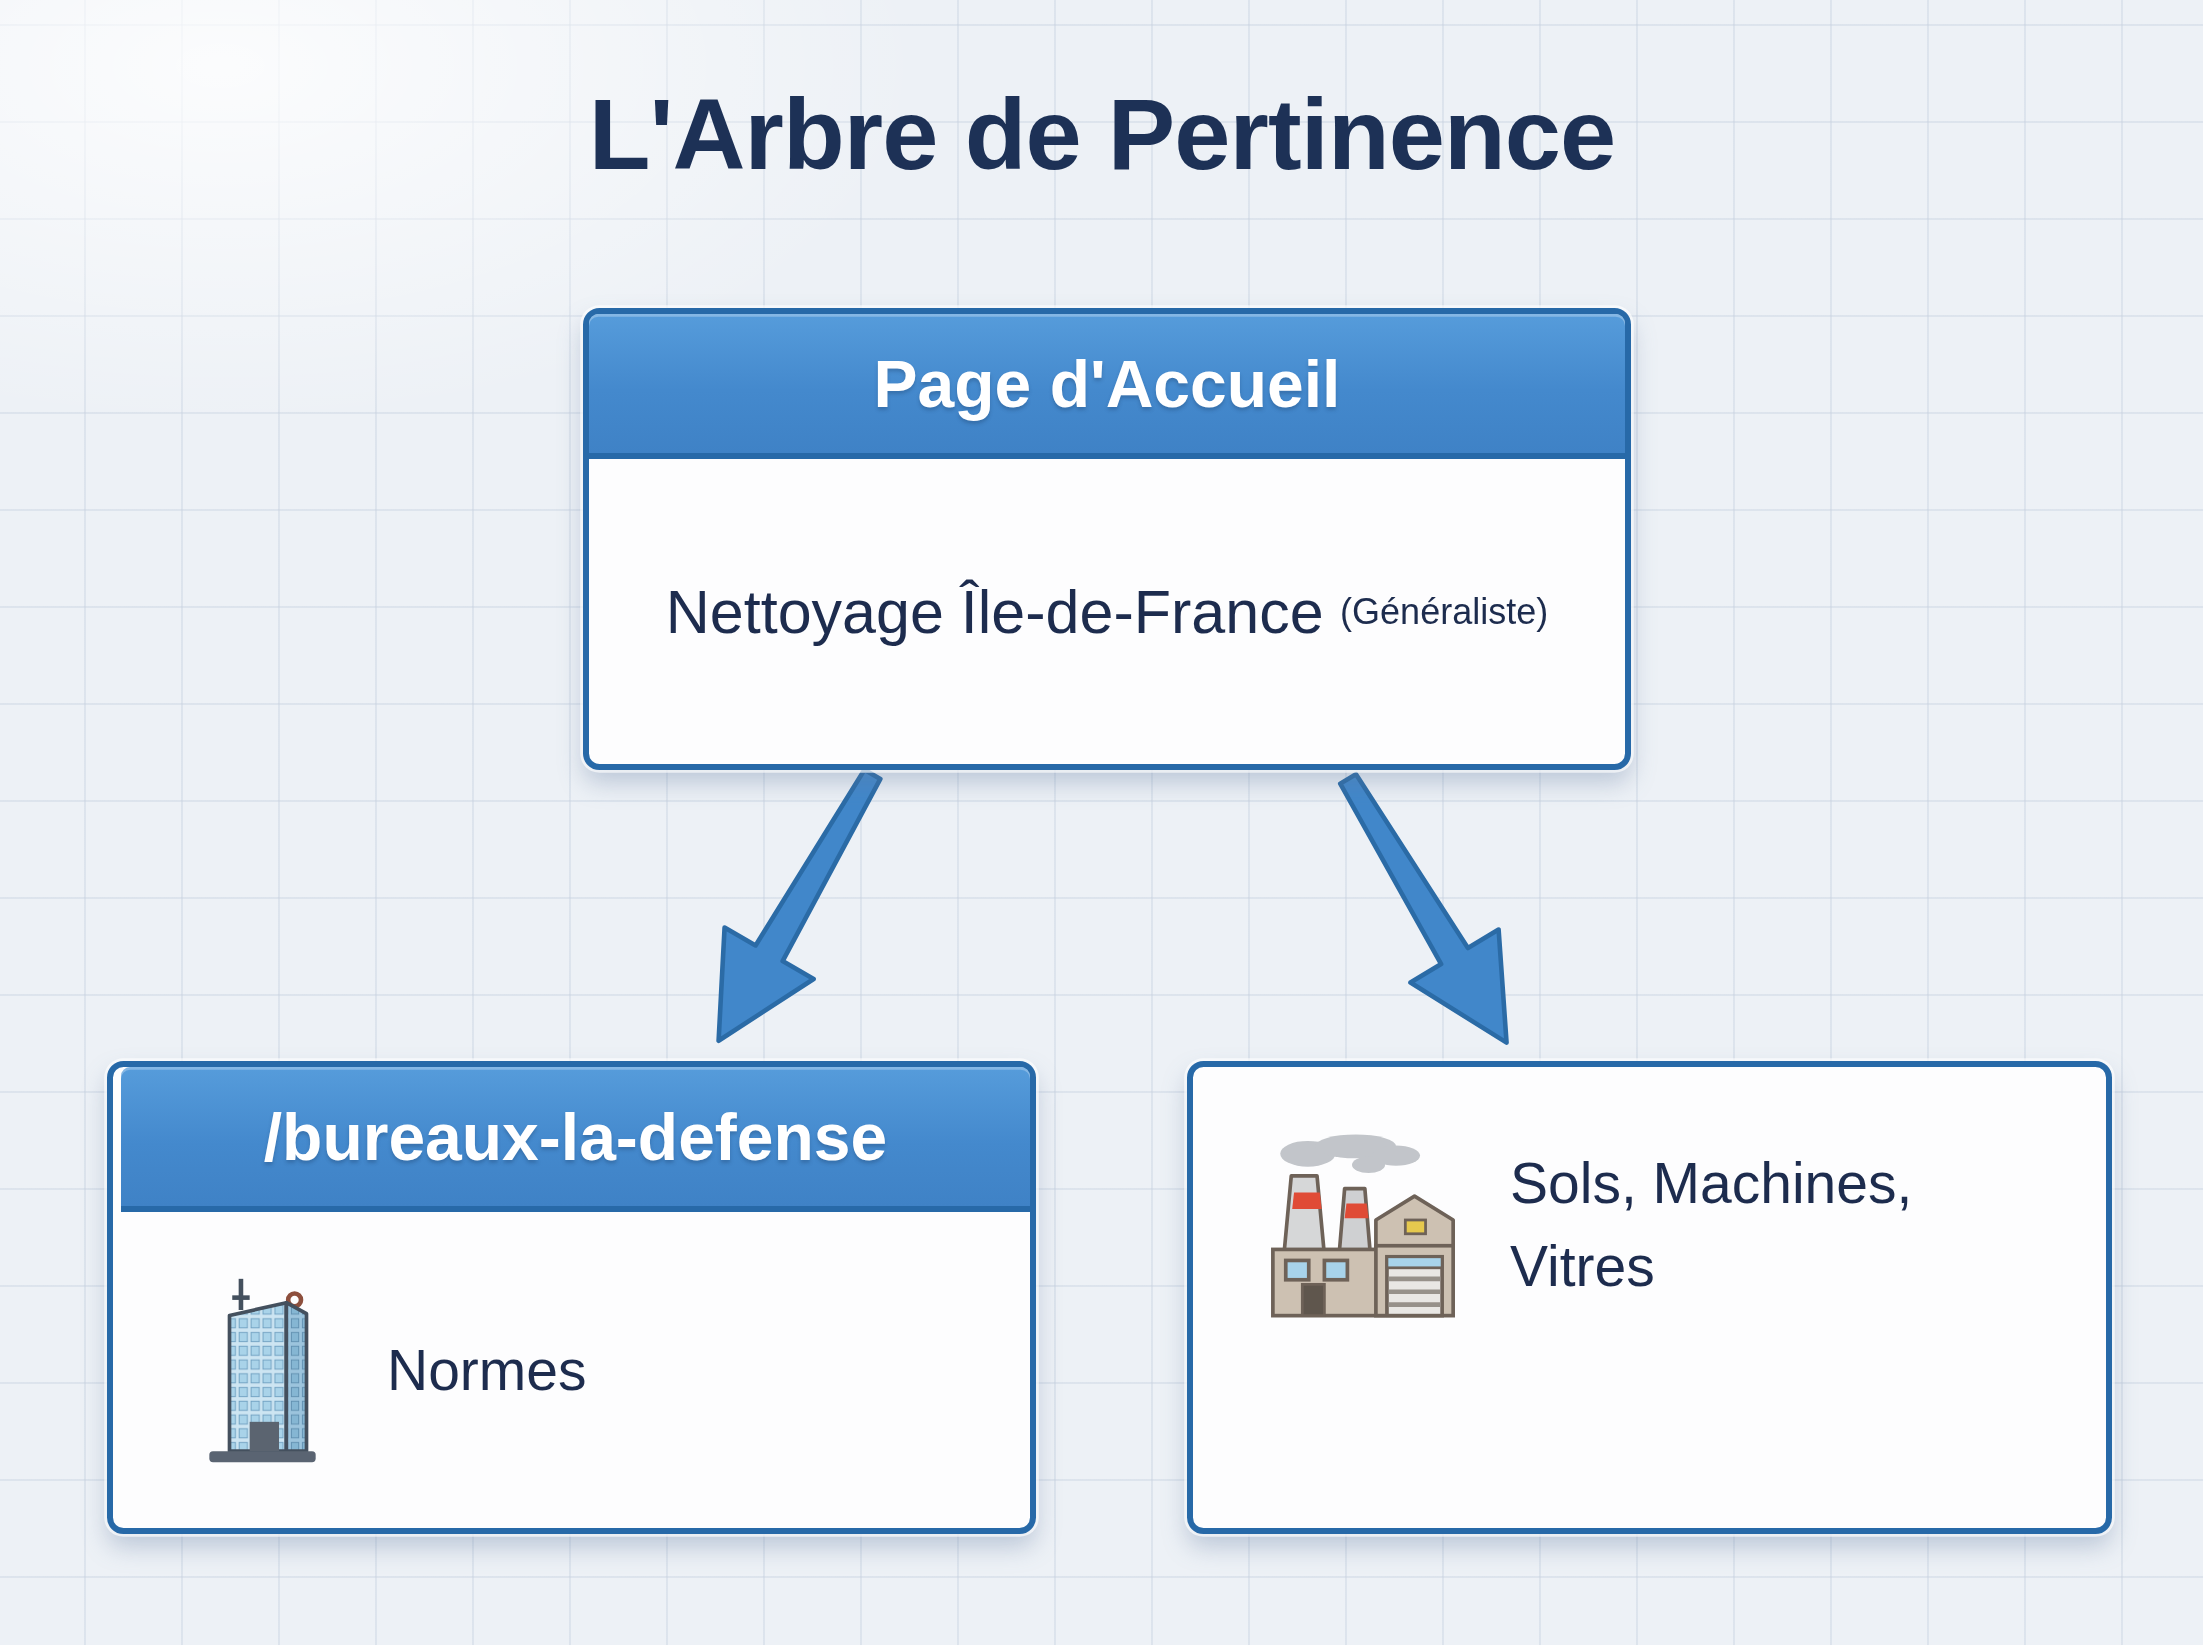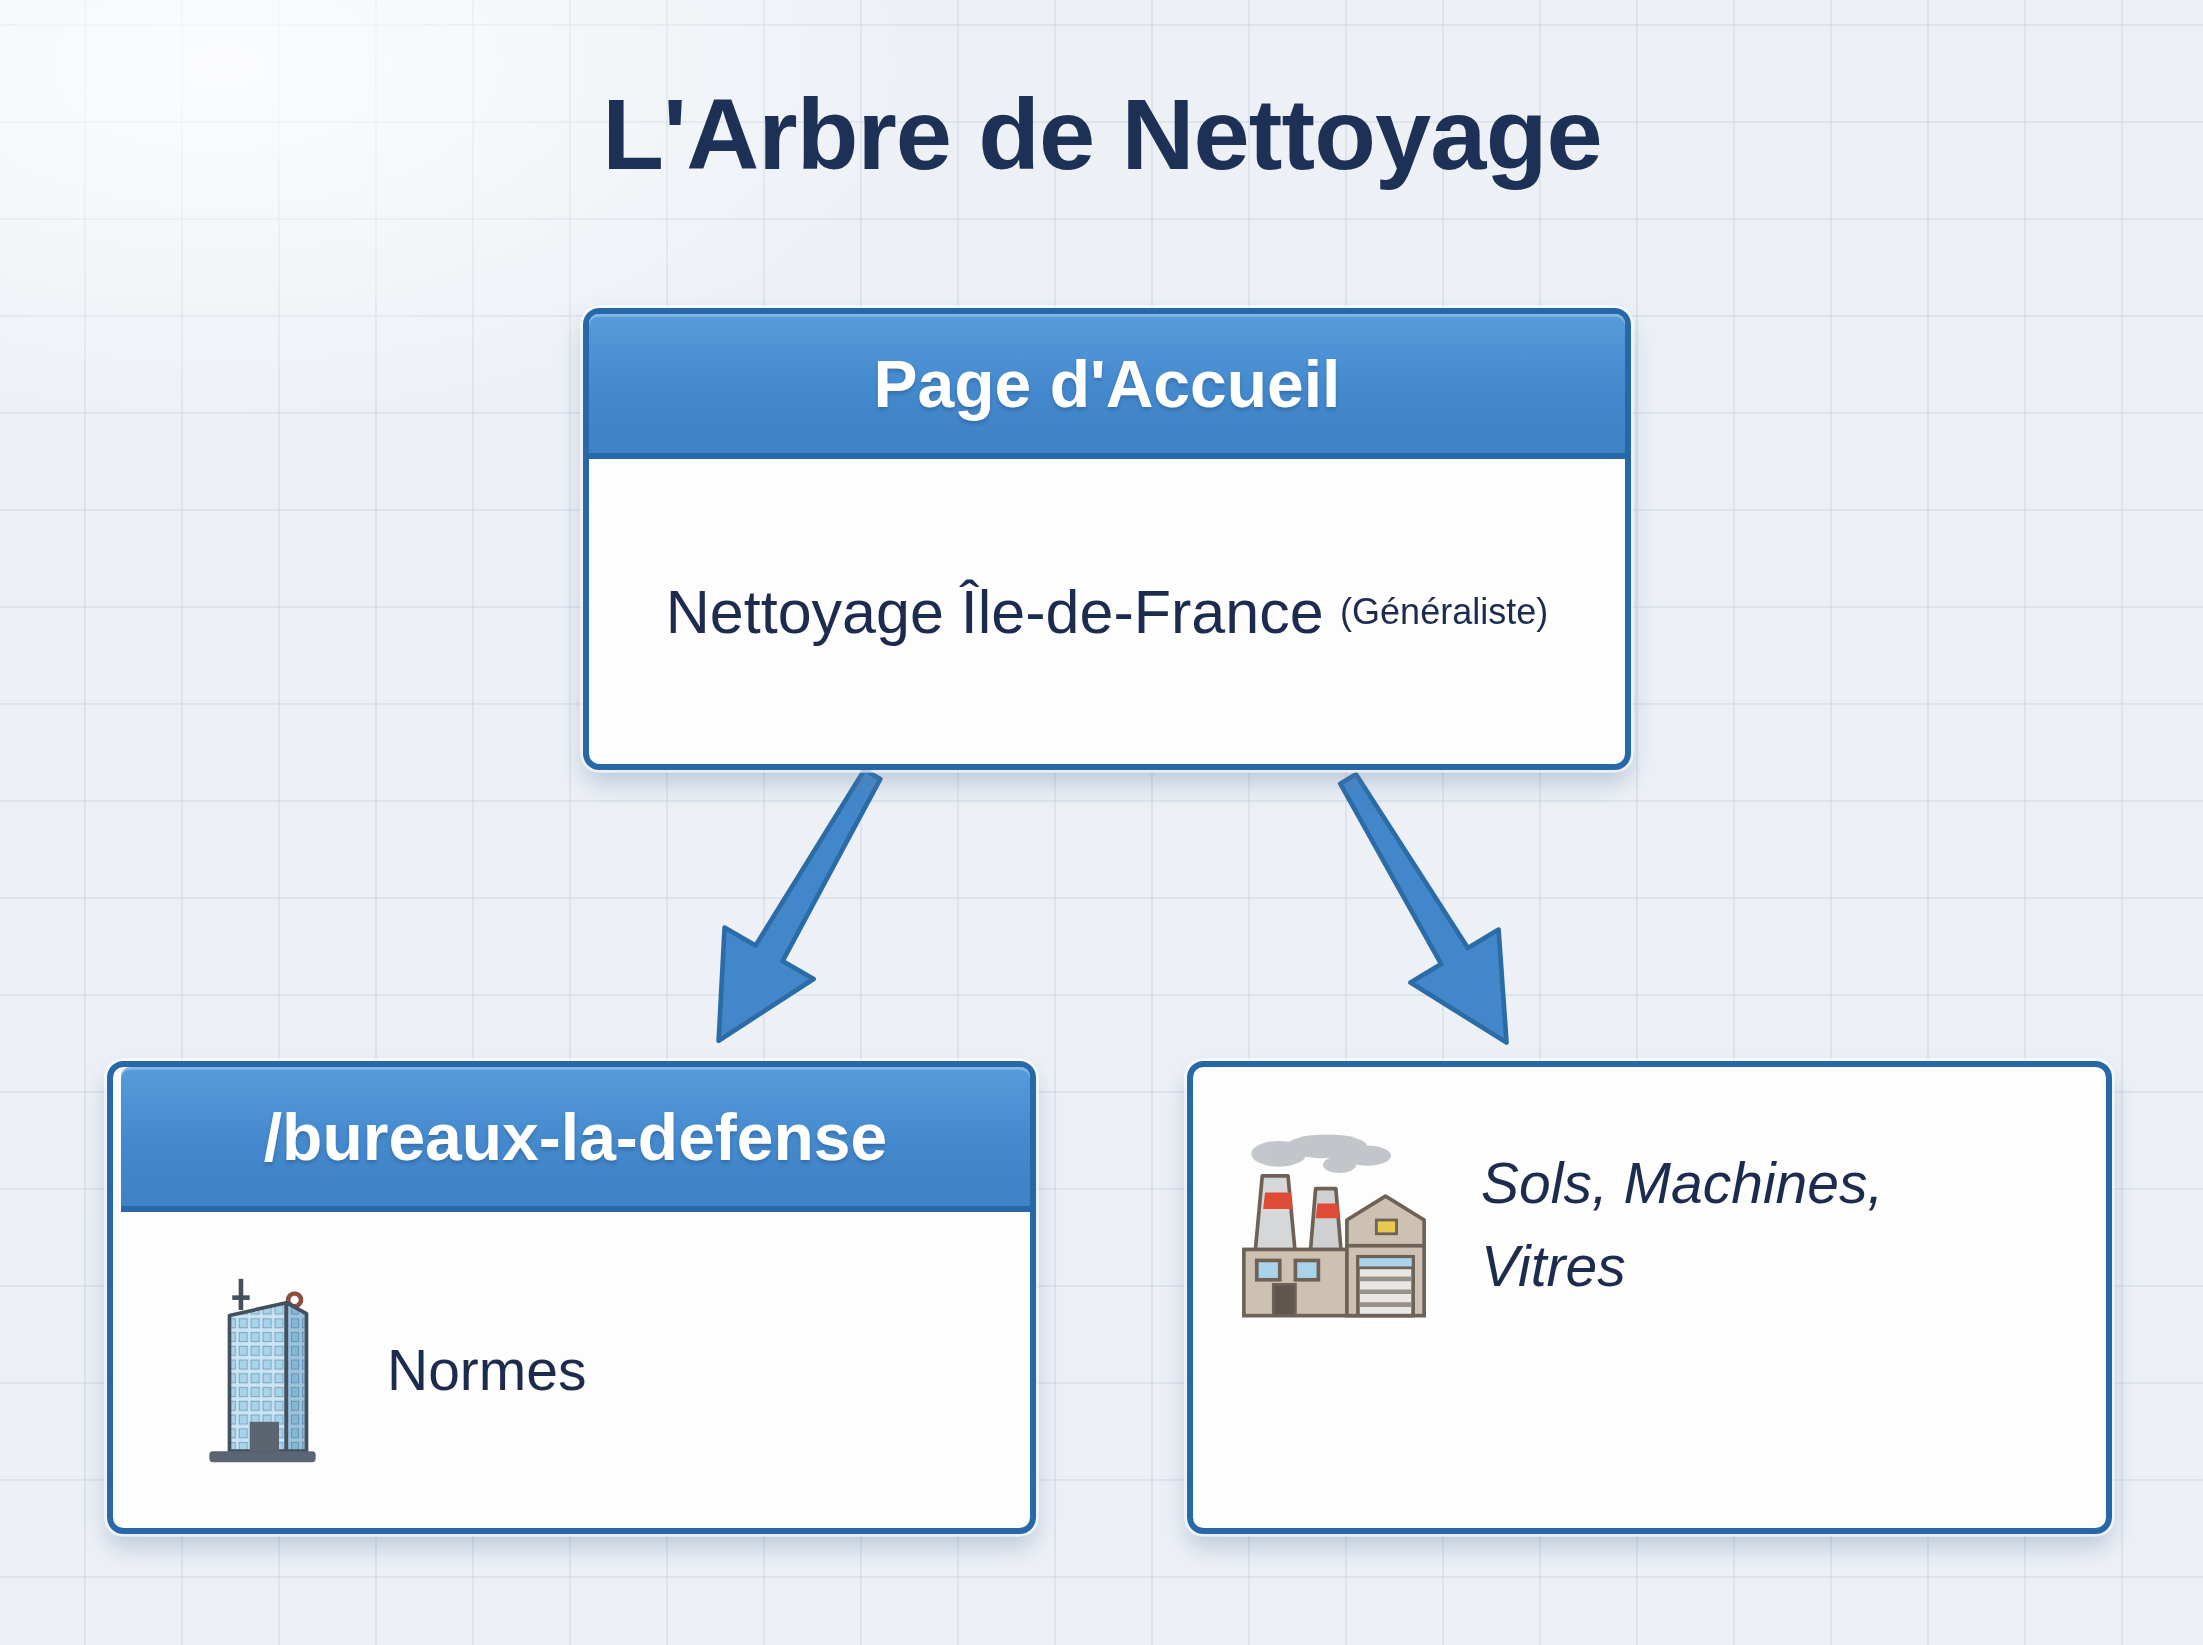--- a/index.html
+++ b/index.html
@@ -43,31 +43,31 @@
     align-items:center;justify-content:center;gap:16.5px;color:#1d2c4e;
   }
   .root-line1{font-size:61px;font-weight:500;}
   .root-line2{font-size:36px;font-weight:400;}
   .node-child-left{left:107px;top:1061px;width:909px;height:461px;padding-left:8px;}
   .node-child-right{left:1187px;top:1061px;width:913px;height:461px;}
   .child-body{
     height:calc(100% - 145px);display:flex;align-items:center;
     padding:0 27.5px 0 81px;gap:64px;
   }
-  .node-child-right .child-body{padding-left:38px;gap:55px;font-style:italic;}
+  .node-child-right .child-body{padding-left:67px;gap:55px;}
   .icon{flex:0 0 auto;display:block;}
   .icon svg{display:block;}
   .desc{font-size:57px;font-weight:500;color:#1d2c4e;line-height:1.45;}
 </style>
 </head>
 <body>
 
 <div class="stage">
 
-  <div class="page-title">L'Arbre de Nettoyage</div>
+  <div class="page-title">L'Arbre de Pertinence</div>
 
   <svg class="arrow-layer" width="2204" height="1646" viewBox="0 0 2400 1792">
     <polygon points="-10,0 10,0 17,225 56,225 0,335 -56,225 -17,225" transform="translate(950,843) rotate(30)" fill="#4187ca" stroke="#2b6ba6" stroke-width="5" stroke-linejoin="round"></polygon>
     <polygon points="-10,0 10,0 17,225 56,225 0,335 -56,225 -17,225" transform="translate(1468,848) rotate(-31)" fill="#4187ca" stroke="#2b6ba6" stroke-width="5" stroke-linejoin="round"></polygon>
   </svg>
 
   <div class="node node-root">
     <div class="node-header">Page d'Accueil</div>
     <div class="root-body">
       <div class="root-line1">Nettoyage Île-de-France</div>

